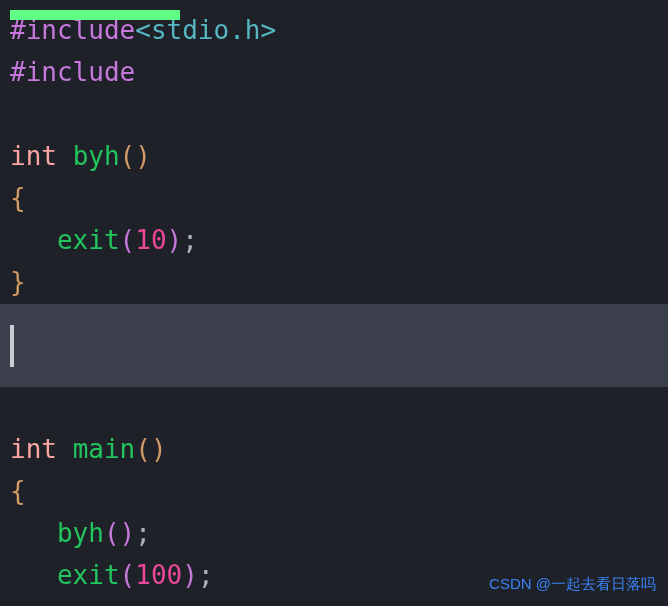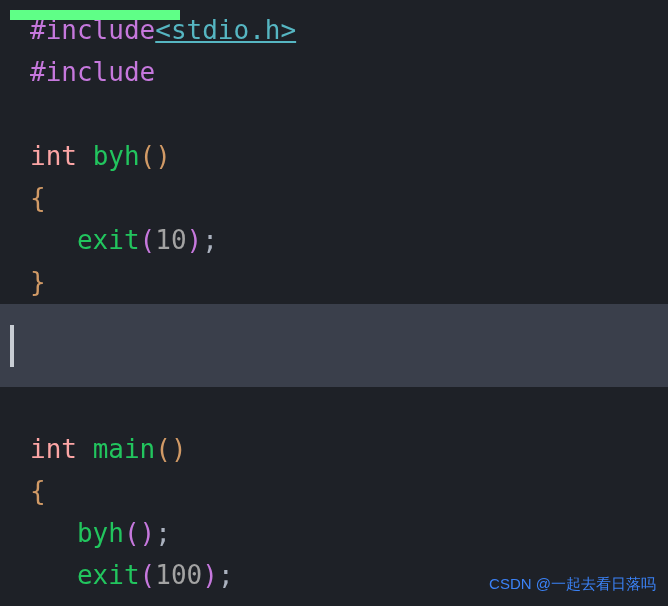--- a/index.html
+++ b/index.html
@@ -16,21 +16,20 @@
     }
     .editor {
       padding: 0 0 0 10px;
       position: relative;
     }
     .line {
       white-space: pre;
       min-height: 42px;
       display: flex;
       align-items: center;
-      margin-left: 20px;
     }
     .highlight-bar {
       background: #3a3f4b;
       position: relative;
     }
     .cursor-mark {
       background: #c8cdd4;
       width: 4px;
       height: 42px;
       display: inline-block;
@@ -42,26 +41,26 @@
       color: #1e2127;
       display: inline-block;
       height: 10px;
       width: 170px;
       position: absolute;
       top: 0;
       left: 10px;
     }
     .tok-keyword { color: #fca5a5; }
     .tok-preproc { color: #c678dd; }
-    .tok-header { color: #56b6c2; text-decoration: underline; }
+    .tok-header { color: #56b6c2; }
     .tok-func { color: #22c55e; }
     .tok-punct { color: #abb2bf; }
     .tok-paren-yellow { color: #d19a66; }
     .tok-paren-purple { color: #c678dd; }
-    .tok-number { color: #a3a3a3; }
+    .tok-number { color: #ec4899; }
     .watermark {
       position: absolute;
       bottom: 10px;
       right: 12px;
       font-size: 15px;
       color: #3b82f6;
       font-family: sans-serif;
     }
   </style>
 </head>

